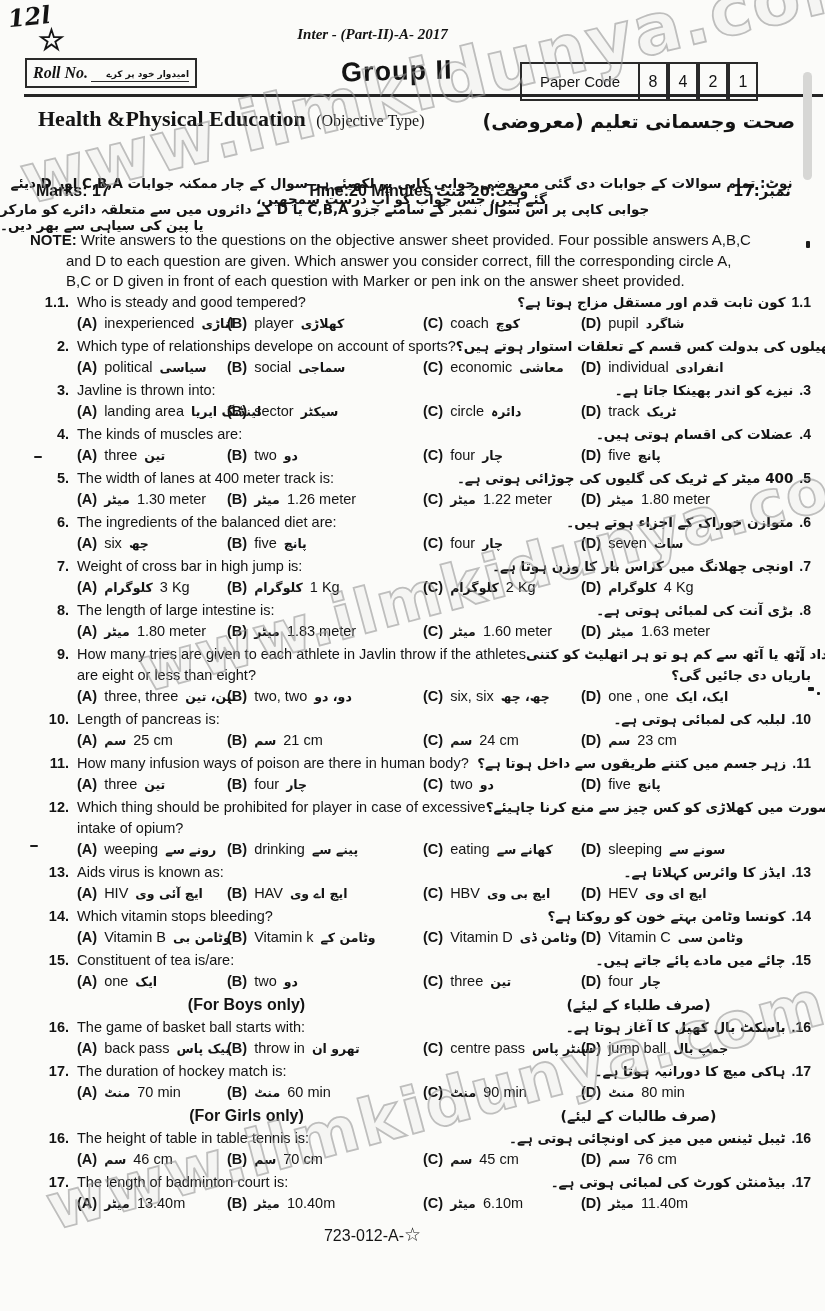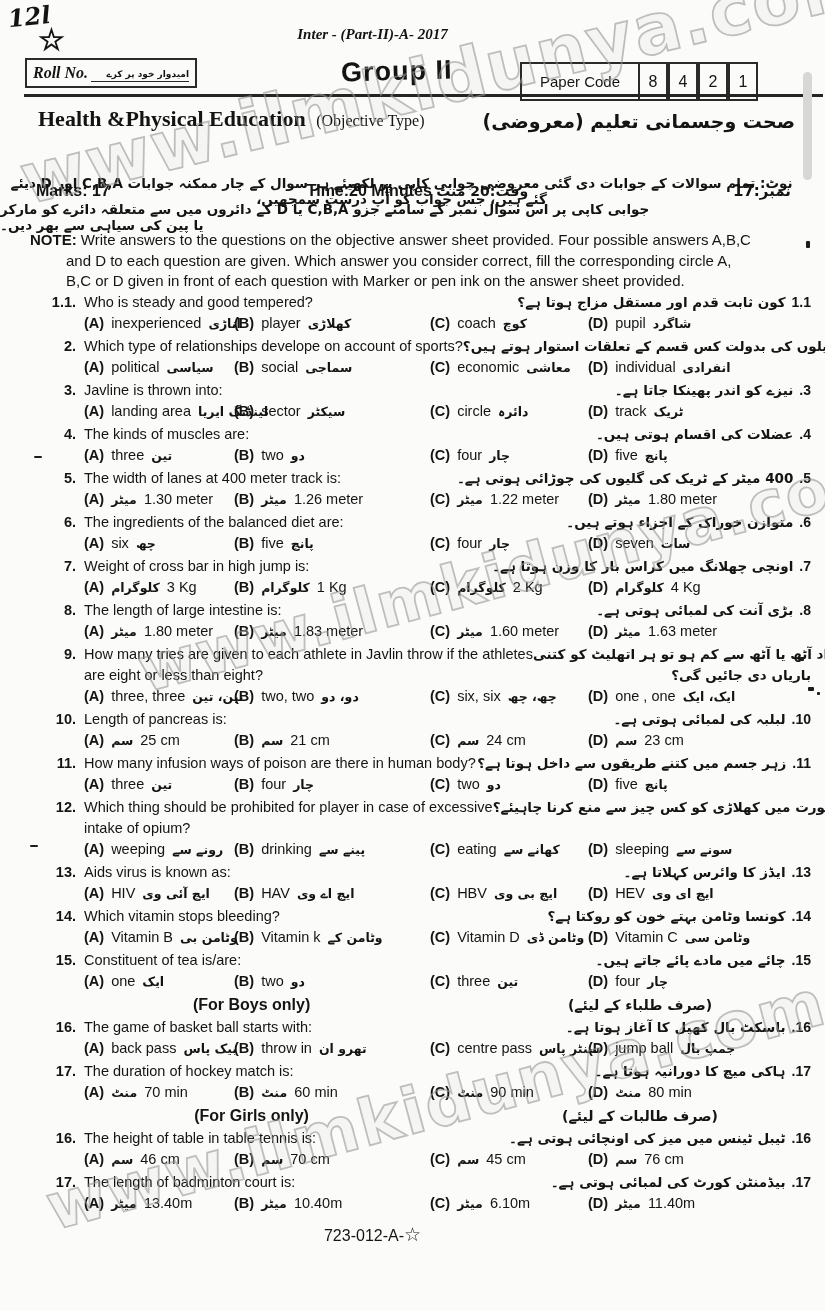--- a/index.html
+++ b/index.html
@@ -41,21 +41,21 @@
 
   .urdu-note1{position:absolute;right:22px;top:175px;font-size:13.5px;text-align:center;}
   .urdu-note2{position:absolute;right:165px;top:201px;font-size:13.5px;text-align:left;}
 
   .note-block{position:absolute;left:30px;top:230px;width:742px;font-size:15px;line-height:20.5px;}
   .note-line{white-space:nowrap;}
   .note-line.indent{padding-left:36px;}
   .note-label{font-weight:700;}
 
   
-  .questions{position:absolute;left:34px;right:14px;top:294px;}
+  .questions{position:absolute;left:27px;right:14px;top:294px;}
   .q-block{margin:0;}
   .q-line{display:flex;justify-content:space-between;align-items:baseline;height:21px;font-size:14.5px;}
   .q-left{display:flex;align-items:baseline;white-space:nowrap;}
   .q-no{min-width:42px;text-align:right;font-weight:700;}
   .q-en{margin-left:8px;}
   .q-right{display:flex;align-items:baseline;gap:6px;white-space:nowrap;}
   .q-ur{font-size:13.5px;}
   .q-no-ur{font-weight:700;font-size:14px;}
   .opts{display:grid;grid-template-columns:150px 196px 158px 1fr;padding-left:50px;height:23px;
         align-items:baseline;font-size:14.5px;}

